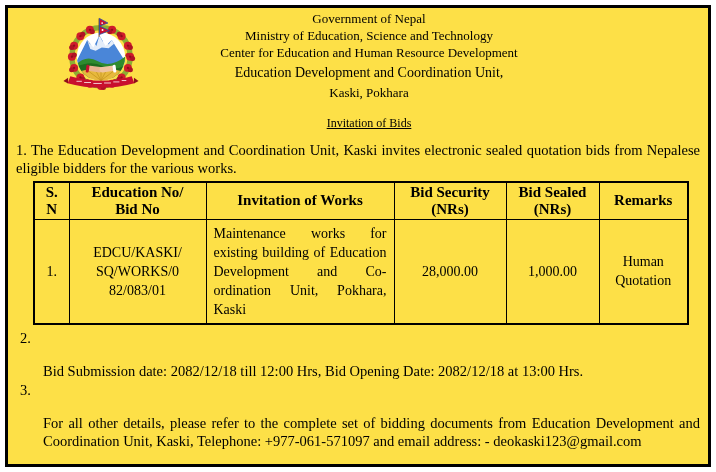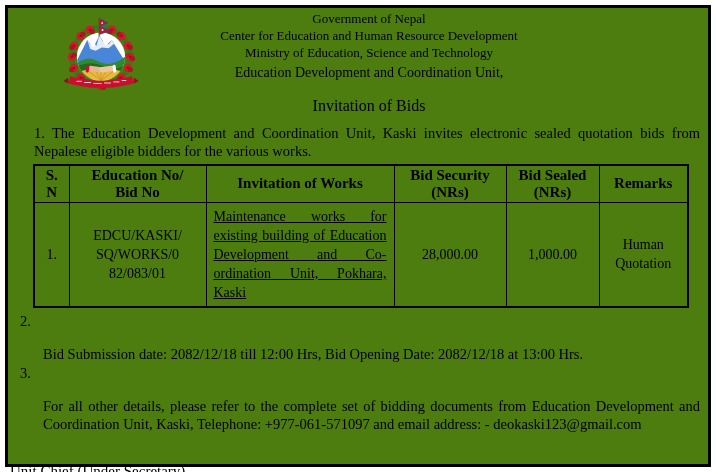--- a/index.html
+++ b/index.html
@@ -1,32 +1,32 @@
 <!DOCTYPE html>
 <html><head>
 <meta charset="utf-8">
 <style>
   html,body{margin:0;padding:0;width:716px;height:472px;background:#fff;overflow:hidden;}
   body{font-family:"Liberation Serif","DejaVu Serif",serif;color:#000;position:relative;}
-  .page{position:absolute;inset:5px;border:3px solid #000;background:#4d7c0f;padding:0 2px;box-sizing:border-box;}
+  .page{position:absolute;inset:5px;border:3px solid #000;background:#fde047;padding:0 2px;box-sizing:border-box;}
   .hdr{position:relative;text-align:center;padding-left:22px;margin-top:2px;}
   .hdr .l{font-size:13px;line-height:17px;}
   .hdr .unit{font-size:14px;line-height:23px;}
   .emblem{position:absolute;left:45px;top:2px;width:92px;height:88px;}
   .titleblk{text-align:center;padding-left:22px;margin-top:13px;}
-  .titleblk .t1{font-size:16px;line-height:18px;}
+  .titleblk .t1{font-size:12px;line-height:18px;text-decoration:underline;}
   .titleblk .t2{font-size:16px;line-height:18px;}
-  .para1{font-size:14.5px;line-height:17.5px;text-align:justify;margin:10px 6px 0 24px;}
+  .para1{font-size:14.5px;line-height:17.5px;text-align:justify;margin:10px 6px 0 6px;}
   table{border-collapse:collapse;table-layout:fixed;width:654px;margin:4px 0 0 23px;border:2px solid #000;}
   th,td{border:1px solid #000;vertical-align:middle;text-align:center;padding:0 4px;box-sizing:border-box;overflow:hidden;}
   th{font-size:15px;line-height:17px;font-weight:bold;}
   tr.hrow{height:37px;}
   tr.drow{height:105px;}
   td{font-size:14px;line-height:19px;}
-  td.desc{text-align:justify;padding:0 7px;text-decoration:underline;}
+  td.desc{text-align:justify;padding:0 7px;}
   .ml{white-space:pre-line;}
   .itm{display:flex;margin:0 6px 0 10px;font-size:14.5px;line-height:17px;}
   .itm .num{width:23px;flex:0 0 23px;}
   .itm .txt{flex:1;text-align:justify;margin-top:33px;}
   .itm2{margin-top:5px;}
   .itm3{margin-top:2px;line-height:17.5px;}
   .sig{font-size:15px;font-weight:normal;text-align:left;margin:30px 16px 0 0;}
 </style>
 </head>
 <body>
@@ -146,23 +146,24 @@
       <g>
         <path d="M17,87 L11,83.5 L17,79.5 Z" fill="#8f0f1a"></path>
         <path d="M103,87 L109,83.5 L103,79.5 Z" fill="#8f0f1a"></path>
         <path d="M20,77.5 Q60,89 100,77.5 L103.5,86.5 Q60,98.5 16.5,86.5 Z" fill="#c8102e"></path>
         <g stroke="#fff" stroke-width="1.1" opacity="0.92" fill="none">
           <path d="M28,84 h7 M38,85.6 h9 M50,86.8 h11 M64,86.2 h9 M76,84.8 h8 M87,83 h6"></path>
         </g>
       </g>
     </svg>
     <div class="l">Government of Nepal</div>
+    <div class="l">Ministry of Education, Science and Technology</div>
     <div class="l">Center for Education and Human Resource Development</div>
-    <div class="l">Ministry of Education, Science and Technology</div>
     <div class="unit">Education Development and Coordination Unit,</div>
+    <div class="l">Kaski, Pokhara</div>
   </div>
 
   <div class="titleblk">
     <div class="t1">Invitation of Bids</div>
   </div>
 
   <div class="para1">1. The Education Development and Coordination Unit, Kaski invites electronic sealed quotation bids from Nepalese eligible bidders for the various works.</div>
 
   <table>
     <colgroup>

